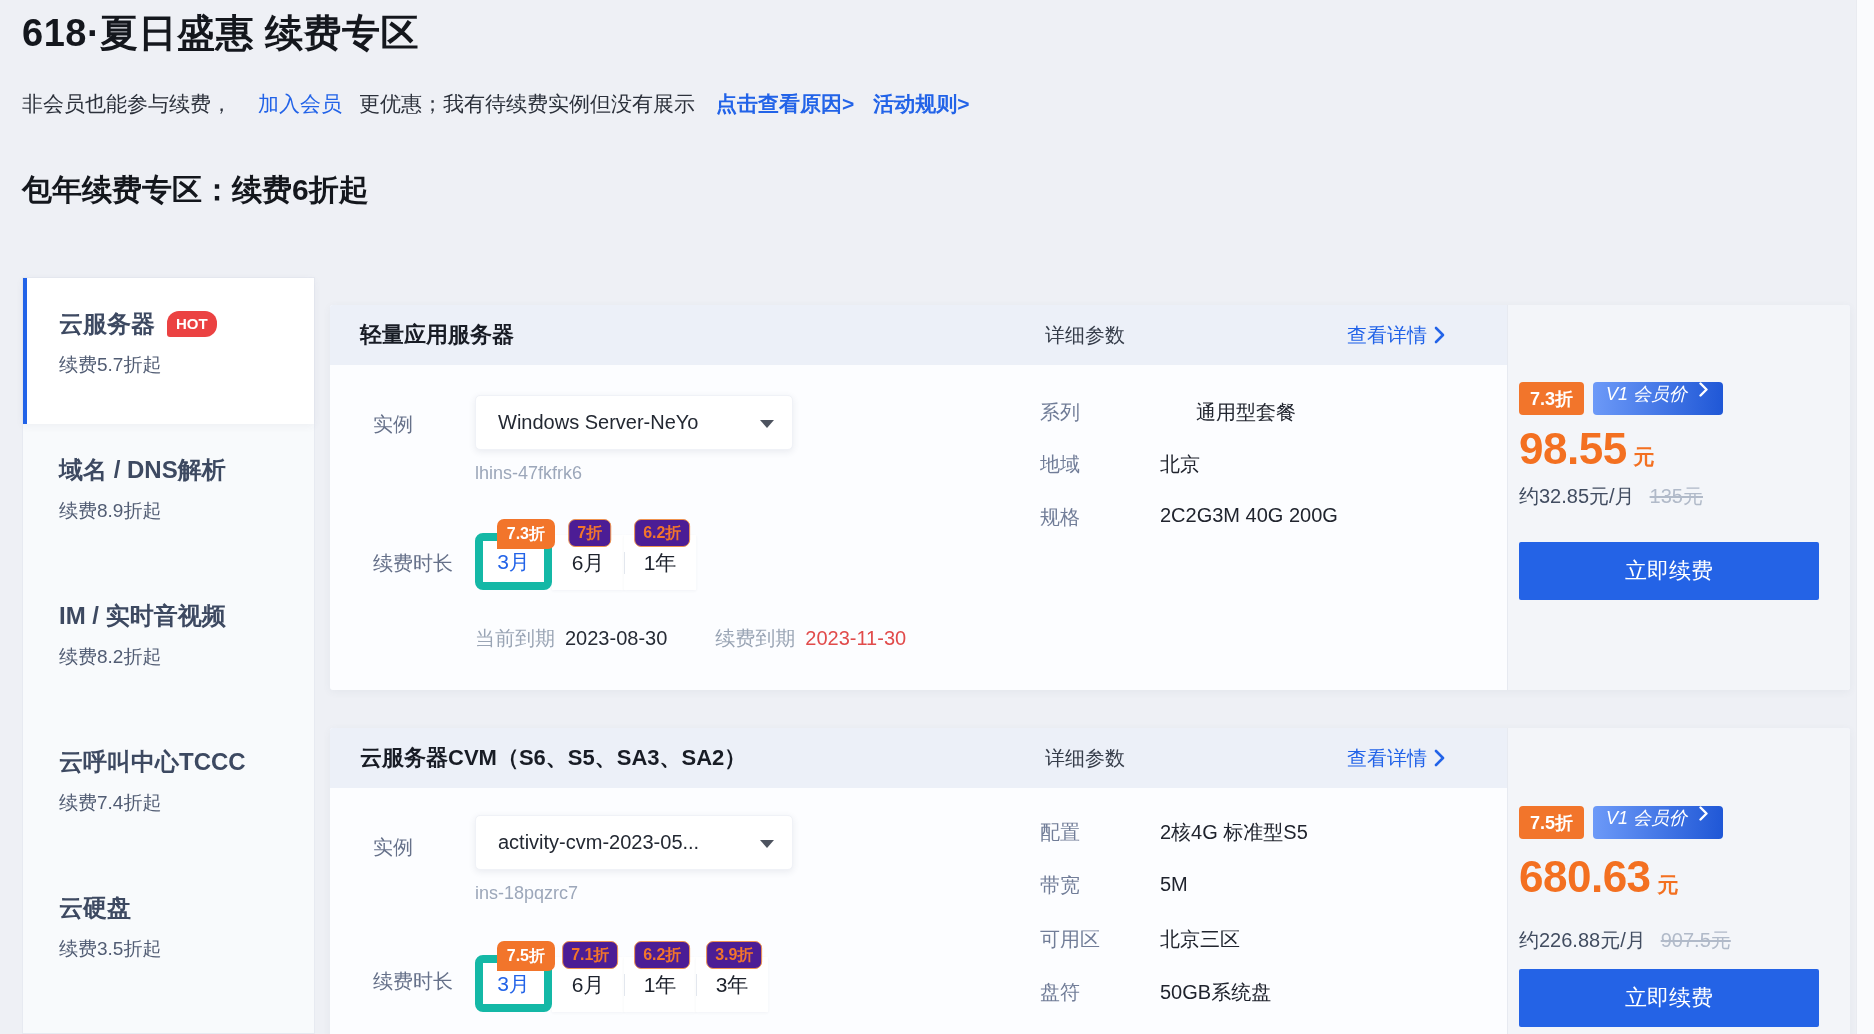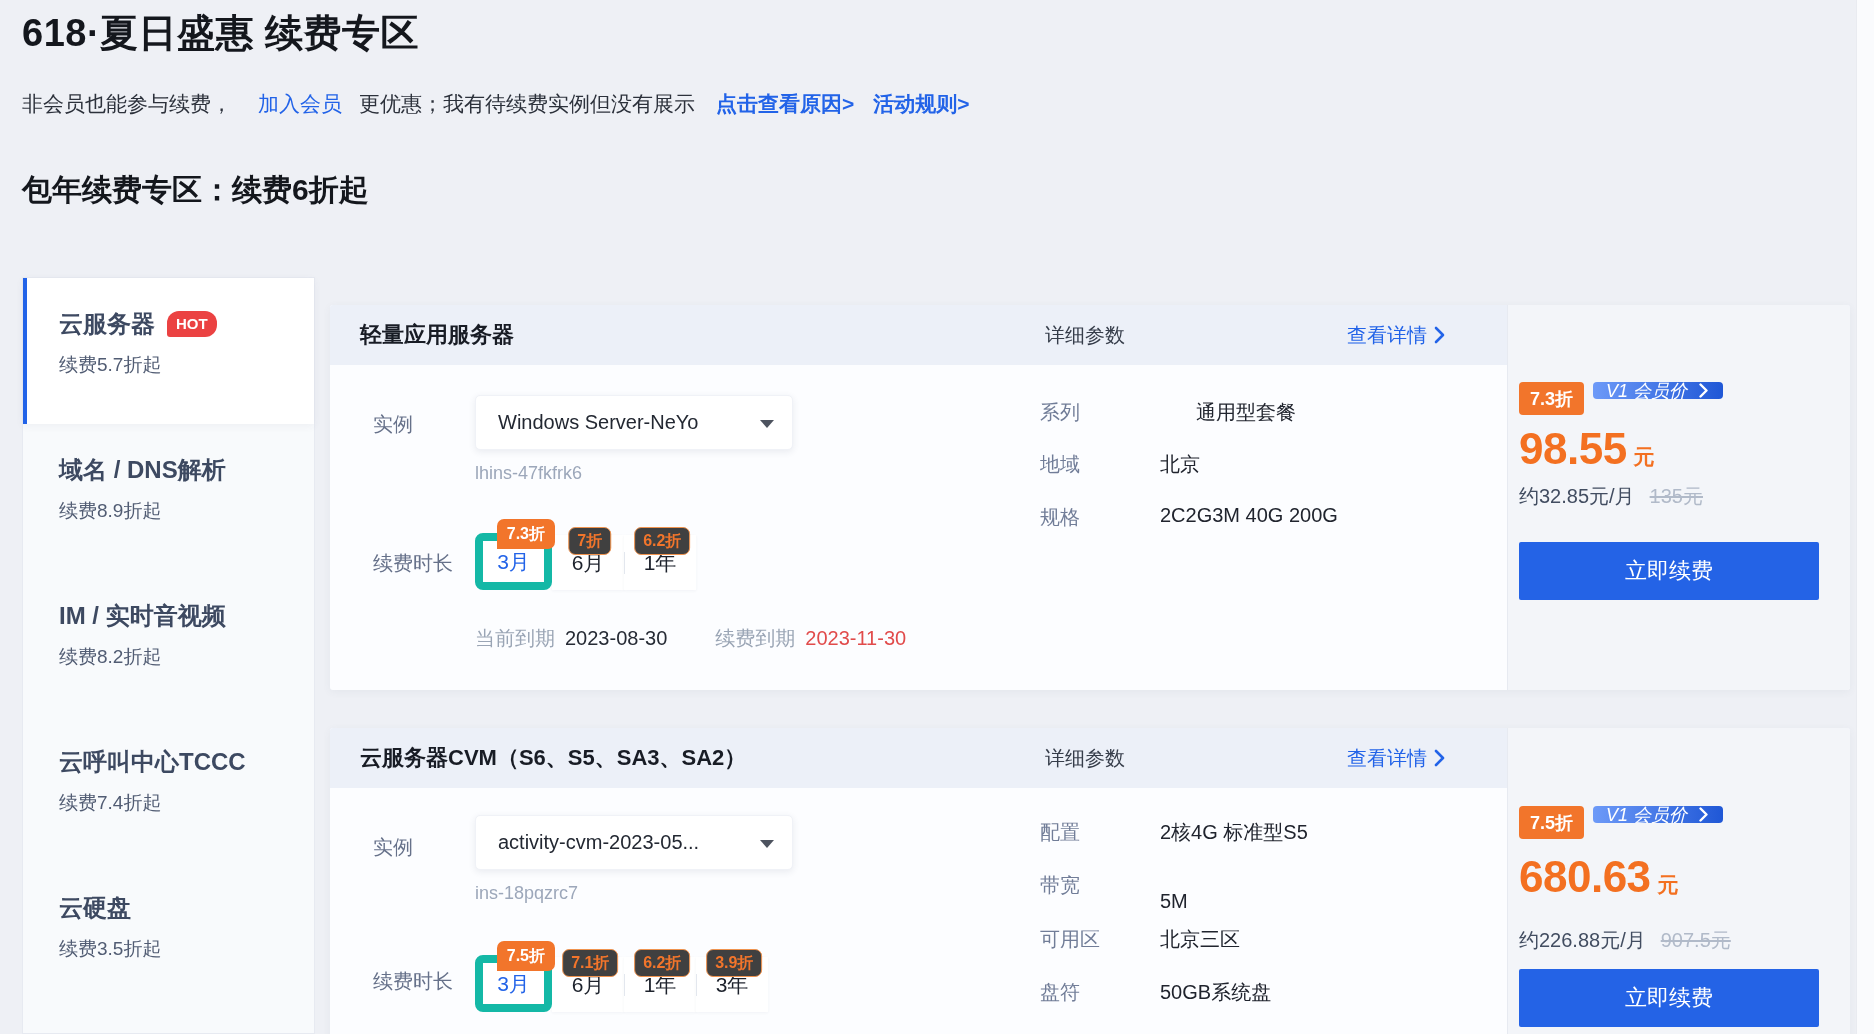--- a/index.html
+++ b/index.html
@@ -40,35 +40,35 @@
   .instance-id { position:absolute; left:145px; font-size:18px; color:#9ca7ba; }
 
   .durations { position:absolute; left:145px; display:flex; }
   .opt { position:relative; cursor:pointer; }
   .chip { display:flex; align-items:center; justify-content:center; font-size:21px; }
   .opt.selected .chip { width:77px; height:57px; border:8px solid #14b8a6; border-radius:8px; background:#fff; color:#2263e8; box-sizing:border-box; position:relative; z-index:1; }
   .opt:not(.selected) .chip { width:72px; height:55px; margin-top:2px; background:#fff; color:#1d222c; box-shadow:0 1px 3px rgba(45,55,90,.05); }
   .opt:nth-child(n+3)::after { content:""; position:absolute; left:0; top:19px; width:1px; height:22px; background:#e3e7ee; }
   .d-badge { position:absolute; z-index:2; line-height:1; font-size:16px; font-weight:bold; white-space:nowrap; }
   .opt.selected .d-badge { top:-14px; right:-3px; background:#f2752b; color:#fff; padding:7px 10px; border-radius:7px 7px 7px 0; }
-  .opt:not(.selected) .d-badge { top:-14px; left:50%; transform:translateX(-46%); background:#404040; color:#f2752b; border:1px solid #f0934e; padding:5px 8px; border-radius:7px;margin-top:8px; }
+  .opt:not(.selected) .d-badge { top:-14px; left:50%; transform:translateX(-46%); background:#4c1d95; color:#f2752b; border:1px solid #f0934e; padding:5px 8px; border-radius:7px; }
 
   .expiry { position:absolute; left:145px; top:320px; font-size:20px; display:flex; align-items:center; white-space:nowrap; }
   .exp-label { color:#9aa5b5; }
   .exp-val { color:#262b35; margin-left:10px; }
   .exp-label.second { margin-left:48px; }
   .exp-val.red { color:#e14b4b; }
 
   .spec-label { position:absolute; left:710px; font-size:20px; color:#717d98; }
   .spec-value { position:absolute; left:830px; font-size:20px; color:#20242e; }
 
   .price-panel { position:absolute; left:1177px; top:0; width:343px; height:100%; background:#f3f5f9; border-left:1px solid #e7eaf1; border-radius:0 3px 3px 0; box-sizing:border-box; }
   .badges { position:absolute; left:11px; display:flex; align-items:stretch; gap:9px; }
   .disc-badge { background:#f2752b; color:#fff; font-size:18px; font-weight:bold; display:flex; align-items:center; padding:0 11px; height:33px; border-radius:4px; box-sizing:border-box; }
-  .vip-badge { background:linear-gradient(93deg,#6d9af8 0%,#1f57d6 100%); color:#fff; font-style:italic; font-size:18px; font-weight:500; display:flex; align-items:center; gap:12px; padding:0 15px 0 13px; height:17px; border-radius:4px; cursor:pointer; box-sizing:border-box; }
+  .vip-badge { background:linear-gradient(93deg,#6d9af8 0%,#1f57d6 100%); color:#fff; font-style:italic; font-size:18px; font-weight:500; display:flex; align-items:flex-start; gap:12px; padding:0 15px 0 13px; height:33px; border-radius:4px; cursor:pointer; box-sizing:border-box; }
   .price-line { position:absolute; left:11px; display:flex; align-items:baseline; color:#f37021; }
   .price-num { font-size:44px; font-weight:bold; letter-spacing:-.5px; }
   .price-unit { font-size:21px; font-weight:bold; margin-left:7px; }
   .monthly-line { position:absolute; left:11px; font-size:20px; color:#424d61; display:flex; white-space:nowrap; }
   .orig-price { margin-left:15px; color:#b1bac9; text-decoration:line-through; }
   .renew-btn { position:absolute; left:11px; width:300px; height:58px; background:#2463e6; color:#fff; font-size:22px; display:flex; align-items:center; justify-content:center; border-radius:2px; cursor:pointer; }
 
   .scroll-strip { position:absolute; top:0; right:0; width:17px; height:100%; background:#fafbfd; border-left:1px solid #e9ebf0; }
 </style>
 </head>
@@ -228,21 +228,21 @@
       </div>
       <div class="opt">
         <span class="d-badge">3.9折</span>
         <div class="chip">3年</div>
       </div>
     </div>
 
     <span class="spec-label" style="top:91px;">配置</span>
     <span class="spec-value" style="top:91px;">2核4G 标准型S5</span>
     <span class="spec-label" style="top:144px;">带宽</span>
-    <span class="spec-value" style="top:162px;">5M</span>
+    <span class="spec-value" style="top:145px;">5M</span>
     <span class="spec-label" style="top:198px;">可用区</span>
     <span class="spec-value" style="top:198px;">北京三区</span>
     <span class="spec-label" style="top:251px;">盘符</span>
     <span class="spec-value" style="top:251px;">50GB系统盘</span>
 
     <div class="price-panel">
       <div class="badges" style="top:78px;">
         <span class="disc-badge">7.5折</span>
         <span class="vip-badge">
           <span>V1 会员价</span>

